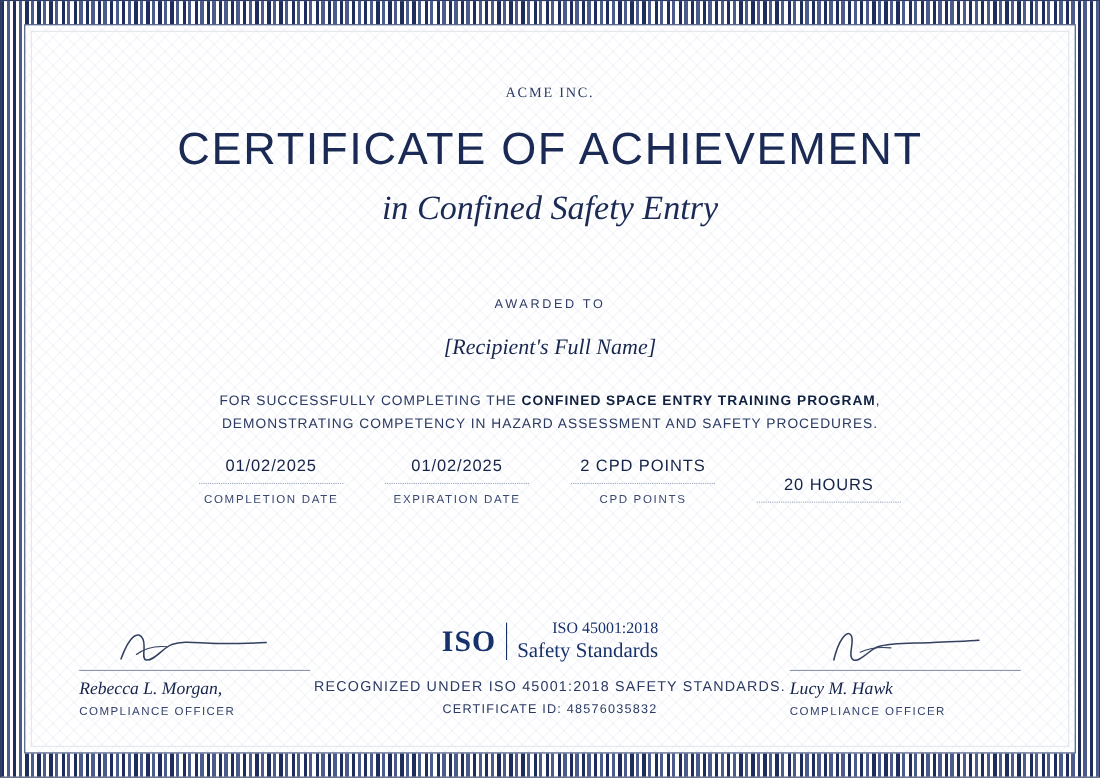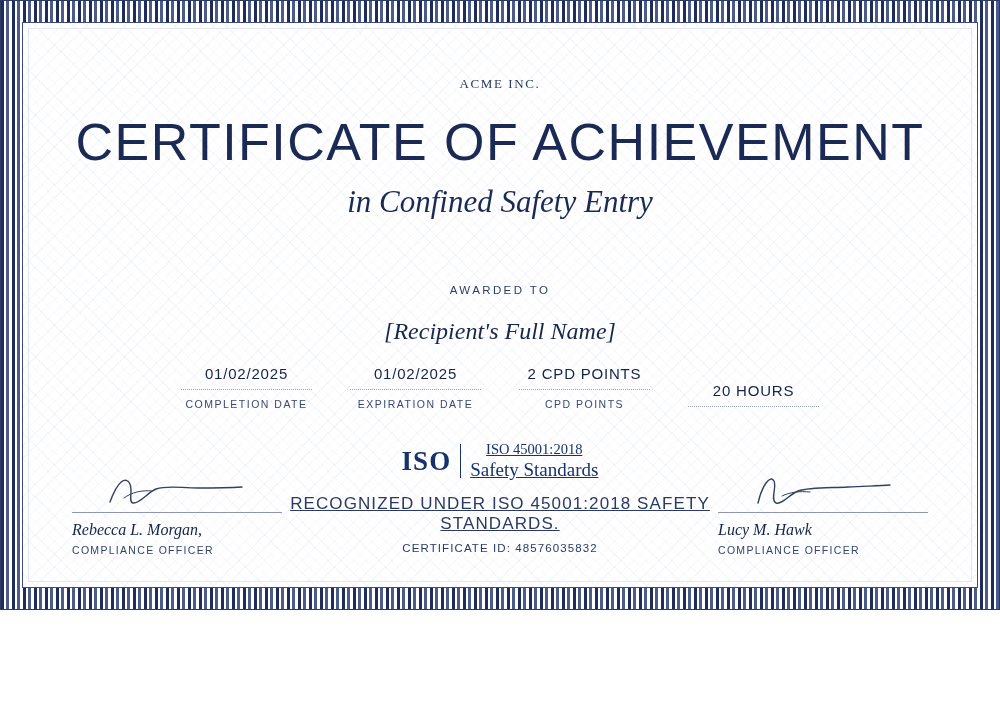--- a/index.html
+++ b/index.html
@@ -11,21 +11,21 @@
     width: 1000px;
     height: 707px;
     overflow: hidden;
     font-family: "Liberation Sans", sans-serif;
   }
 
   
   .certificate {
     position: relative;
     width: 1000px;
-    height: 610px;
+    height: 707px;
     box-sizing: border-box;
     background: #e5e5e5;
   }
 
   
   .border-outer {
     position: absolute;
     inset: 0;
     box-sizing: border-box;
     border: 1px solid #2c3a63;
@@ -88,21 +88,21 @@
     margin-top: 48px;
     font-size: 13px;
     letter-spacing: 1.6px;
     color: #2b3a63;
     font-family: "Liberation Serif", serif;
   }
   .cert-title {
     margin-top: 20px;
     font-family: "Liberation Sans", sans-serif;
     font-weight: 400;
-    font-size: 52px;
+    font-size: 41px;
     letter-spacing: 1.5px;
     color: #1b2a54;
     white-space: nowrap;
   }
   .cert-subtitle {
     margin-top: 12px;
     font-family: "Liberation Serif", serif;
     font-style: italic;
     font-size: 31px;
     color: #1b2a54;
@@ -112,21 +112,21 @@
   .awarded-to {
     margin-top: 64px;
     font-size: 11.5px;
     letter-spacing: 2.4px;
     color: #2f3d66;
   }
   .recipient-name {
     margin-top: 22px;
     font-family: "Liberation Serif", serif;
     font-style: italic;
-    font-size: 24px;
+    font-size: 20px;
     color: #18264d;
   }
   .description {
     margin-top: 26px;
     text-align: center;
     line-height: 1.65;
     font-size: 12.5px;
     letter-spacing: 0.9px;
     color: #2b3a63;
     max-width: 640px;
@@ -229,34 +229,32 @@
     letter-spacing: 1px;
     color: #16316b;
     line-height: 1;
   }
   .iso-sep {
     width: 1px;
     height: 34px;
     background: #16316b;
   }
   .iso-lines {
-    text-align: center;
+    text-align: right;
     font-family: "Liberation Serif", serif;
     color: #16316b;
     line-height: 1.25;
-    text-decoration: underline;
   }
   .iso-line1 { font-size: 14.5px; }
   .iso-line2 { font-size: 19px; }
 
   .recognition {
-    font-size: 17px;
+    font-size: 13px;
     letter-spacing: 1.1px;
     color: #2b3a63;
-    text-decoration: underline;
   }
   .cert-id {
     margin-top: 8px;
     font-size: 11.5px;
     letter-spacing: 1.1px;
     color: #2b3a63;
   }
 </style>
 </head>
 <body>
@@ -273,20 +271,24 @@
     <div class="org-name">ACME INC.</div>
 
     <div class="cert-title">CERTIFICATE OF ACHIEVEMENT</div>
 
     <div class="cert-subtitle">in Confined Safety Entry</div>
 
     <div class="awarded-to">AWARDED TO</div>
 
     <div class="recipient-name">[Recipient's Full Name]</div>
 
+    <div class="description">
+      <span>FOR SUCCESSFULLY COMPLETING THE </span><span class="strong">CONFINED SPACE ENTRY TRAINING PROGRAM</span><span>,</span><br>
+      <span>DEMONSTRATING COMPETENCY IN HAZARD ASSESSMENT AND SAFETY PROCEDURES.</span>
+    </div>
 
     <div class="stats">
 
       <div class="stat">
         <div class="stat-value">01/02/2025</div>
         <div class="stat-divider"></div>
         <div class="stat-label">COMPLETION DATE</div>
       </div>
 
       <div class="stat">

